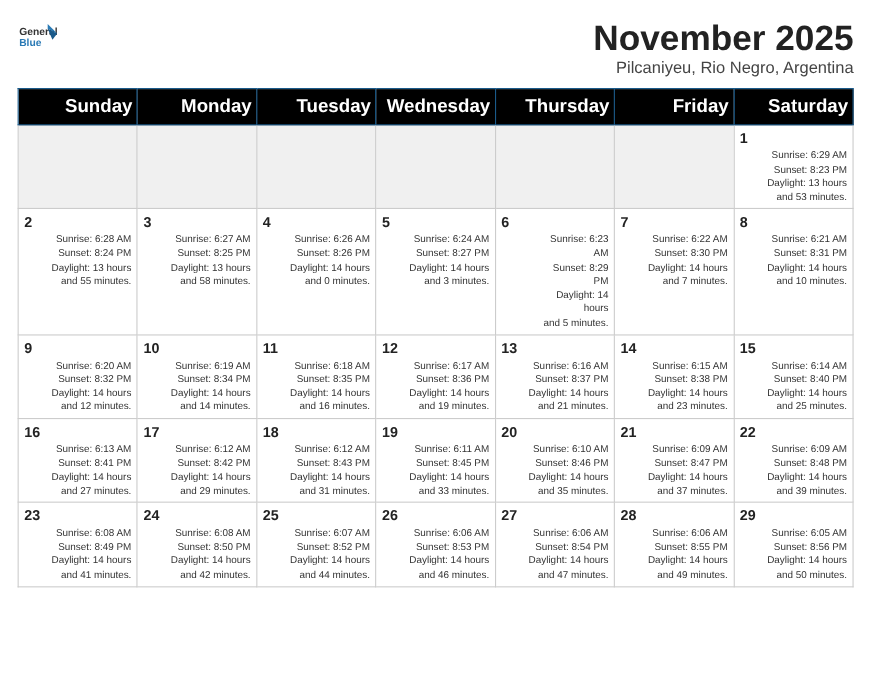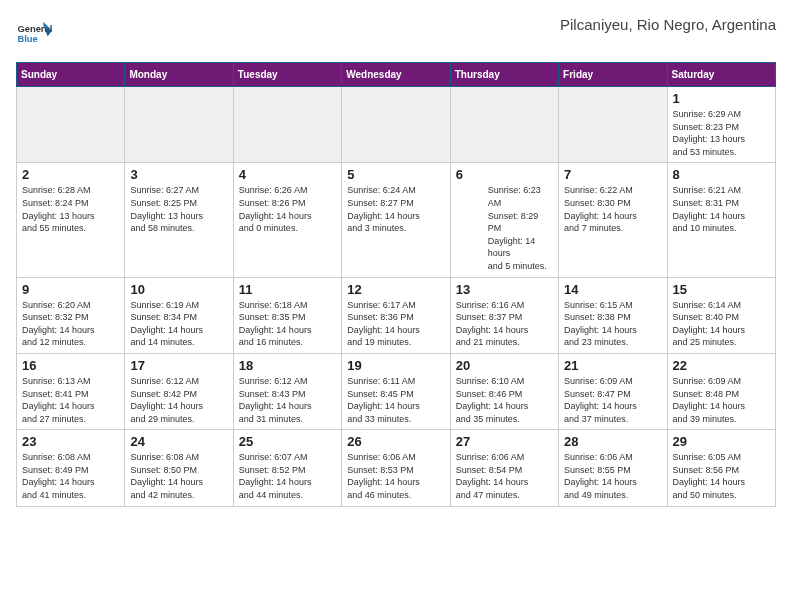--- a/index.html
+++ b/index.html
@@ -36,26 +36,26 @@
     .location-title {
       font-size: 15px;
       color: #444;
     }
     .calendar {
       width: 100%;
       border-collapse: collapse;
       border: 1px solid #ccc;
     }
     .calendar th {
-      background-color: #701a75;
+      background-color: #000000;
       color: #fff;
-      font-size: 10px;
+      font-size: 17px;
       font-weight: bold;
       padding: 6px 4px;
-      text-align: left;
+      text-align: right;
       border: 1px solid #1a5a8a;
     }
     .calendar td {
       vertical-align: top;
       border: 1px solid #ccc;
       padding: 4px 5px;
       width: 107px;
       min-height: 80px;
       font-size: 9.5px;
       color: #333;
@@ -68,38 +68,40 @@
       font-size: 13px;
       font-weight: bold;
       color: #222;
       display: block;
       margin-bottom: 2px;
     }
     .day-info {
       font-size: 9px;
       color: #333;
       line-height: 1.4;
+      text-align: right;
     }
     .last-row td {
       background: #f5f5f5;
     }
   </style>
 </head>
 <body>
 
 <div class="header-area">
   <div class="logo">
     <svg class="logo-icon" viewBox="0 0 50 50">
       <text x="2" y="22" font-size="13" font-weight="bold" fill="#333">General</text>
       <text x="2" y="36" font-size="13" font-weight="bold" fill="#2a7ab5">Blue</text>
       <polygon points="38,8 50,20 38,14" fill="#2a7ab5"></polygon>
       <polygon points="38,14 50,20 44,28" fill="#1a5a8a"></polygon>
     </svg>
   </div>
   <div class="title-area">
+    <div class="month-title">November 2025</div>
     <div class="location-title">Pilcaniyeu, Rio Negro, Argentina</div>
   </div>
 </div>
 
 <table class="calendar">
   <thead>
     <tr>
     <th>Sunday</th>
         <th>Monday</th>
         <th>Tuesday</th>

